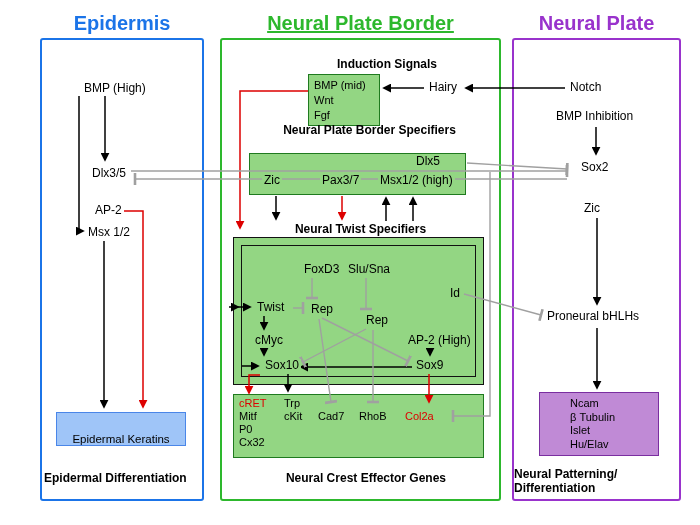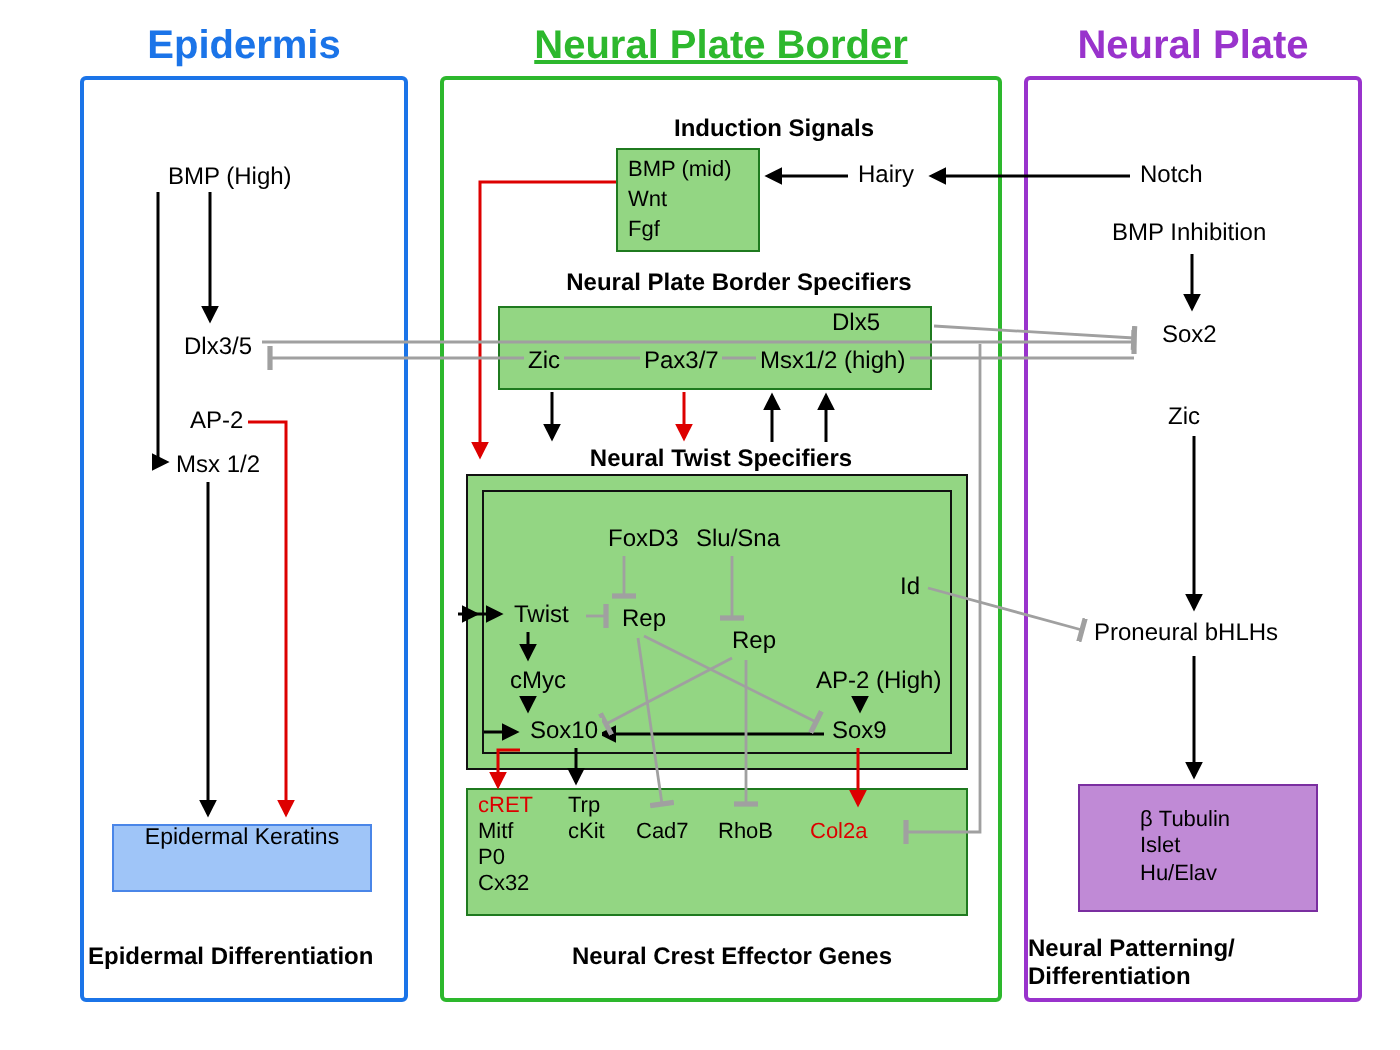--- a/index.html
+++ b/index.html
@@ -8,21 +8,21 @@
   .title { position:absolute; font-size:20px; font-weight:bold; text-align:center; z-index:3; }
   .t-epi { color:var(--epidermis_accent,#1b74e8); }
   .t-npb { color:var(--npb_accent,#2db82d); }
   .t-np  { color:var(--np_accent,#9933cc); }
   .col { position:absolute; border:2px solid; border-radius:3px; z-index:0; }
   .c-epi { border-color:var(--epidermis_accent,#4a86e8); }
   .c-npb { border-color:var(--npb_accent,#3aa83a); }
   .c-np  { border-color:var(--np_accent,#9b45c8); }
   .gbox { position:absolute; background:var(--green_fill,#93d683); border:1.5px solid var(--green_border,#1f7a1f); z-index:1; }
   .kbox { border-color:#111; background:transparent; }
-  .fillbox { position:absolute; z-index:1; display:flex; align-items:flex-start; justify-content:center; font-size:11.5px; }
+  .fillbox { position:absolute; z-index:1; display:flex; align-items:flex-end; justify-content:center; font-size:11.5px; }
   .b-blue { background:var(--blue_fill,#9fc5f8); border:1.5px solid #4a86e8; }
   .b-purple { background:var(--purple_fill,#c08ad6); border:1.5px solid #7a2ea0; }
   .lbl { position:absolute; font-size:12px; line-height:1.15; white-space:nowrap; z-index:3; }
   .sm { font-size:11px; }
   .wbg { background:#fff; padding:0 2px; }
   .gbg { background:var(--green_fill,#93d683); padding:0 2px; }
   .red { color:var(--red_line,#dd0000); }
   .heading { position:absolute; font-weight:bold; font-size:12px; text-align:center; white-space:nowrap; z-index:3; }
   .footer { position:absolute; font-weight:bold; font-size:12px; white-space:nowrap; z-index:3; }
   .siglist div { font-size:11px; line-height:15px; padding-left:5px; }
@@ -56,20 +56,21 @@
   <div class="gbox kbox" style="left:233px; top:237px; width:251px; height:148px; background:var(--green_fill,#93d683);"></div>
   <div class="gbox kbox" style="left:241px; top:245px; width:235px; height:132px;"></div>
 
   <div class="gbox" style="left:233px; top:394px; width:251px; height:64px;"></div>
 
   <div class="fillbox b-blue" style="left:56px; top:412px; width:130px; height:34px;">
     <span>Epidermal Keratins</span>
   </div>
 
   <div class="fillbox b-purple purplist" style="left:539px; top:392px; width:120px; height:64px; flex-direction:column; align-items:stretch; justify-content:center;">
+    <div>Ncam</div>
     <div>β Tubulin</div>
     <div>Islet</div>
     <div>Hu/Elav</div>
   </div>
 
   <svg class="arrows" width="700" height="525" viewBox="0 0 700 525">
     <defs>
       <marker id="mb" viewBox="0 0 10 10" refX="8" refY="5" markerWidth="9" markerHeight="9" markerUnits="userSpaceOnUse" orient="auto">
           <path d="M0,0 L10,5 L0,10 Z" fill="#000"></path>
         </marker>
@@ -122,21 +123,21 @@
   </svg>
 
   <div class="lbl" style="left:84px; top:82px;">BMP (High)</div>
   <div class="lbl wbg" style="left:90px; top:167px;">Dlx3/5</div>
   <div class="lbl" style="left:95px; top:204px;">AP-2</div>
   <div class="lbl" style="left:88px; top:226px;">Msx 1/2</div>
   <div class="footer" style="left:44px; top:471px;">Epidermal Differentiation</div>
 
   <div class="heading" style="left:220px; top:57px; width:334px;">Induction Signals</div>
   <div class="lbl wbg" style="left:427px; top:81px;">Hairy</div>
-  <div class="heading" style="left:220px; top:134px; width:299px;">Neural Plate Border Specifiers</div>
+  <div class="heading" style="left:220px; top:123px; width:299px;">Neural Plate Border Specifiers</div>
   <div class="lbl gbg" style="left:414px; top:155px;">Dlx5</div>
   <div class="lbl gbg" style="left:262px; top:174px;">Zic</div>
   <div class="lbl gbg" style="left:320px; top:174px;">Pax3/7</div>
   <div class="lbl gbg" style="left:378px; top:174px;">Msx1/2 (high)</div>
   <div class="heading" style="left:220px; top:222px; width:281px;">Neural Twist Specifiers</div>
   <div class="lbl gbg" style="left:302px; top:263px;">FoxD3</div>
   <div class="lbl gbg" style="left:346px; top:263px;">Slu/Sna</div>
   <div class="lbl gbg" style="left:255px; top:301px;">Twist</div>
   <div class="lbl gbg" style="left:309px; top:303px;">Rep</div>
   <div class="lbl gbg" style="left:364px; top:314px;">Rep</div>

